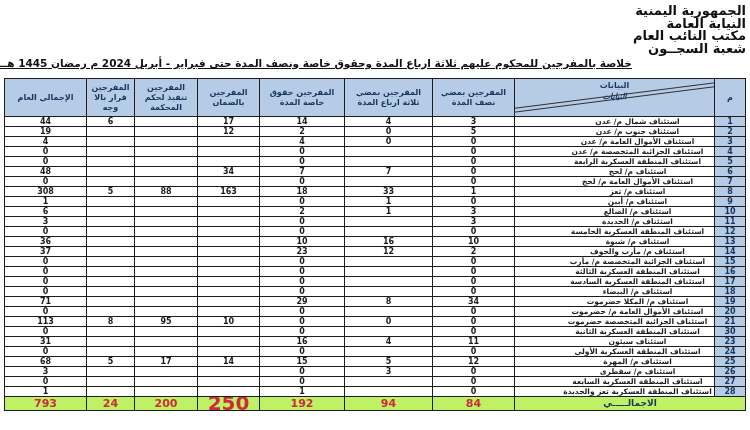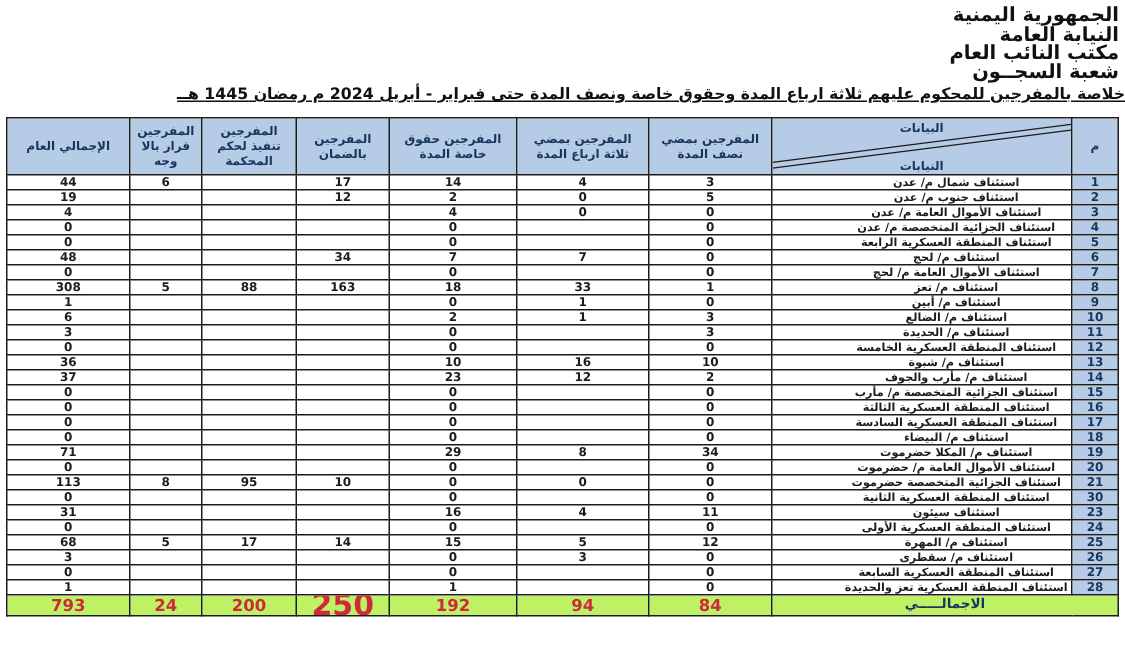--- a/index.html
+++ b/index.html
@@ -9,21 +9,21 @@
   
   .letterhead {
     position: absolute; top: 5px; right: 4px;
     color: #111;
     font-size: 13px; line-height: 12.5px;
   }
 
   
   .doc-title {
     position: absolute; top: 57px; left: 0; width: 750px;
-    text-align: right; font-size: 10.5px; color: #111;
+    text-align: left; font-size: 10.5px; color: #111;
     text-decoration: underline;
     letter-spacing: 0px;
   }
 
   
   table.summary {
     position: absolute; top: 78px; right: 4px;
     border-collapse: collapse; table-layout: fixed;
     width: 741px;
     direction: rtl;
@@ -35,21 +35,21 @@
   }
   thead th {
     height: 38px;
     background: #b6cbe5;
     color: #17365d;
     font-size: 8px; line-height: 10px;
     padding: 1px 2px;
   }
   th.corner { position: relative; padding: 0; }
   th.corner .corner-top { position: absolute; top: 2px; left: 0; width: 100%; font-size: 8px; }
-  th.corner .corner-bottom { position: absolute; bottom: 0; left: 0; width: 100%; font-size: 8px; }
+  th.corner .corner-bottom { position: absolute; bottom: 14px; left: 0; width: 100%; font-size: 8px; font-style: italic; }
   th.corner svg { position: absolute; inset: 0; width: 100%; height: 100%; }
 
   tbody td {
     height: 9.36px;
     background: #ffffff;
     color: #1c1c1c;
     font-size: 8px; line-height: 9px;
     padding: 0 1px;
   }
   tbody td.c-num { background: #b6cbe5; color: #17365d; }

